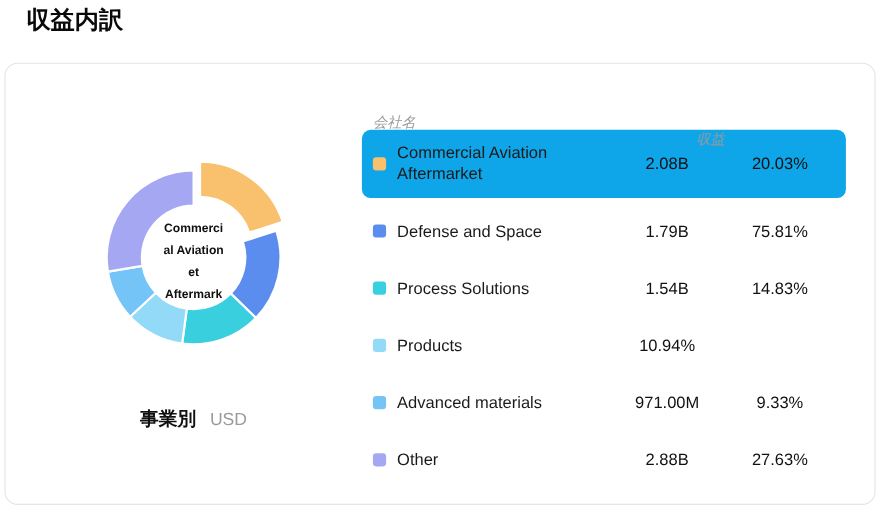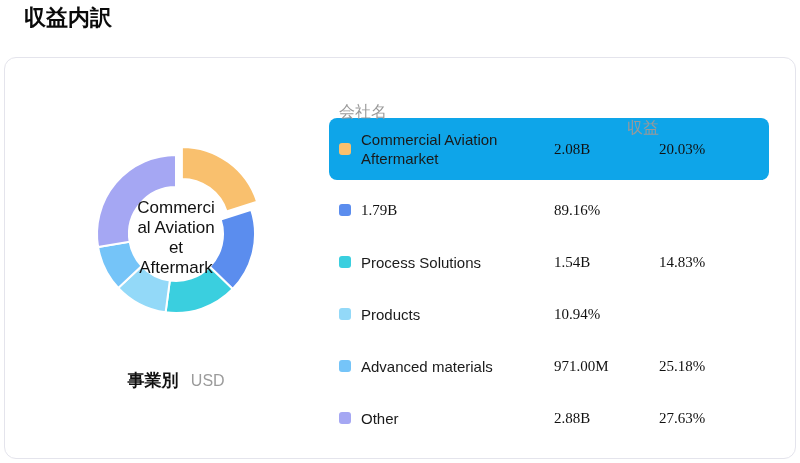--- a/index.html
+++ b/index.html
@@ -19,47 +19,47 @@
     width: 792px; height: 402px;
     background: #ffffff;
     border: 1px solid #e4e4ec;
     border-radius: 12px;
   }
   
   .chart-panel { position: absolute; left: 0; top: 0; width: 330px; height: 100%; }
   .donut-svg { position: absolute; left: 51px; top: 56px; }
   .center-label {
     position: absolute; left: 111px; top: 140px; width: 120px;
-    text-align: center; font-size: 17px; line-height: 20px;
-    font-weight: 400; color: #111111; pointer-events: none;
+    text-align: center; font-size: 11px; line-height: 20px;
+    font-weight: 700; color: #111111; pointer-events: none;
   }
   .center-label span { display: block; }
   .chart-caption {
     position: absolute; left: 6px; top: 312px; width: 330px;
     text-align: center; line-height: 22px; white-space: nowrap;
   }
   .caption-group { font-size: 17px; font-weight: 700; color: #111111; }
   .caption-unit { font-size: 16px; color: #9b9b9b; margin-left: 8px; }
   
   .seg-table { position: absolute; left: 324px; top: 28px; width: 440px; }
   .thead {
     display: grid; grid-template-columns: 1fr 105px 100px;
     padding: 0 10px; height: 22px; align-items: center;
-    font-size: 16px; color: #999999; margin-bottom: 10px;
+    font-size: 13px; color: #999999; margin-bottom: 10px; font-style: italic;
   }
   .th-right { text-align: right; margin-top: 32px; }
   .trow {
     display: grid; grid-template-columns: 22px 1fr 105px 100px;
     align-items: center; padding: 0 10px; height: 52px;
     border-radius: 8px; cursor: pointer;
   }
   .trow.selected { background: #0ea5e9; height: 62px; margin-bottom: 4px; }
   .swatch { width: 12px; height: 12px; border-radius: 3px; }
   .tname { font-size: 15px; line-height: 19px; color: #1a1a1a; padding-right: 8px; }
-  .tval  { font-size: 15px; color: #111111; text-align: left; font-family: Liberation Serif, serif; }
+  .tval  { font-size: 15px; color: #111111; text-align: center; }
 </style>
 </head>
 <body>
 
 <div class="page-title">収益内訳</div>
 
 <div class="card">
 
   <div class="chart-panel">
     <svg class="donut-svg" width="240" height="240" viewBox="0 0 240 240">
@@ -89,39 +89,40 @@
     </div>
     <div>
         <div class="trow selected">
           <span class="swatch" style="background: rgb(249, 192, 110);"></span>
           <span class="tname">Commercial Aviation Aftermarket</span>
           <span class="tval">2.08B</span>
           <span class="tval">20.03%</span>
         </div>
         <div class="trow">
           <span class="swatch" style="background: rgb(91, 141, 238);"></span>
+          <span class="tname">Defense and Space</span>
           <span class="tval">1.79B</span>
-          <span class="tval">89.16%</span>
+          <span class="tval">75.81%</span>
         </div>
         <div class="trow">
           <span class="swatch" style="background: rgb(58, 207, 223);"></span>
           <span class="tname">Process Solutions</span>
           <span class="tval">1.54B</span>
           <span class="tval">14.83%</span>
         </div>
         <div class="trow">
           <span class="swatch" style="background: rgb(147, 217, 248);"></span>
           <span class="tname">Products</span>
           <span class="tval">10.94%</span>
         </div>
         <div class="trow">
           <span class="swatch" style="background: rgb(117, 196, 248);"></span>
           <span class="tname">Advanced materials</span>
           <span class="tval">971.00M</span>
-          <span class="tval">25.18%</span>
+          <span class="tval">9.33%</span>
         </div>
         <div class="trow">
           <span class="swatch" style="background: rgb(165, 167, 243);"></span>
           <span class="tname">Other</span>
           <span class="tval">2.88B</span>
           <span class="tval">27.63%</span>
         </div>
       </div>
   </div>
 

